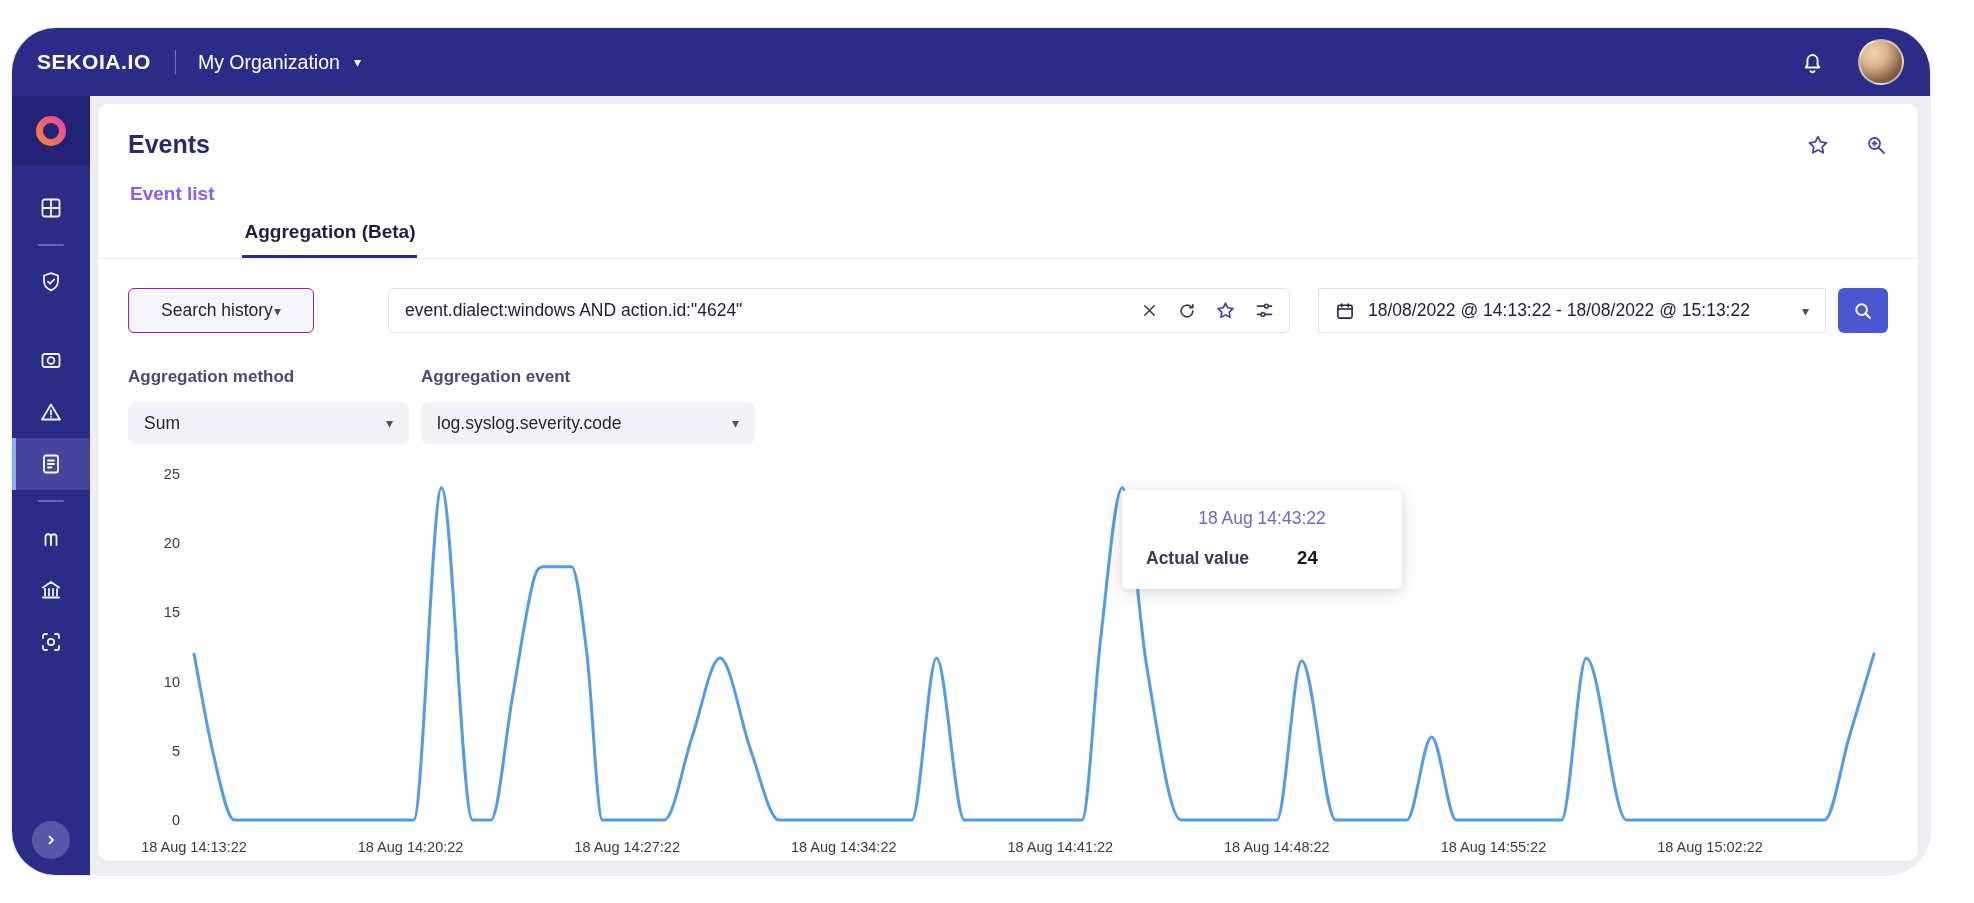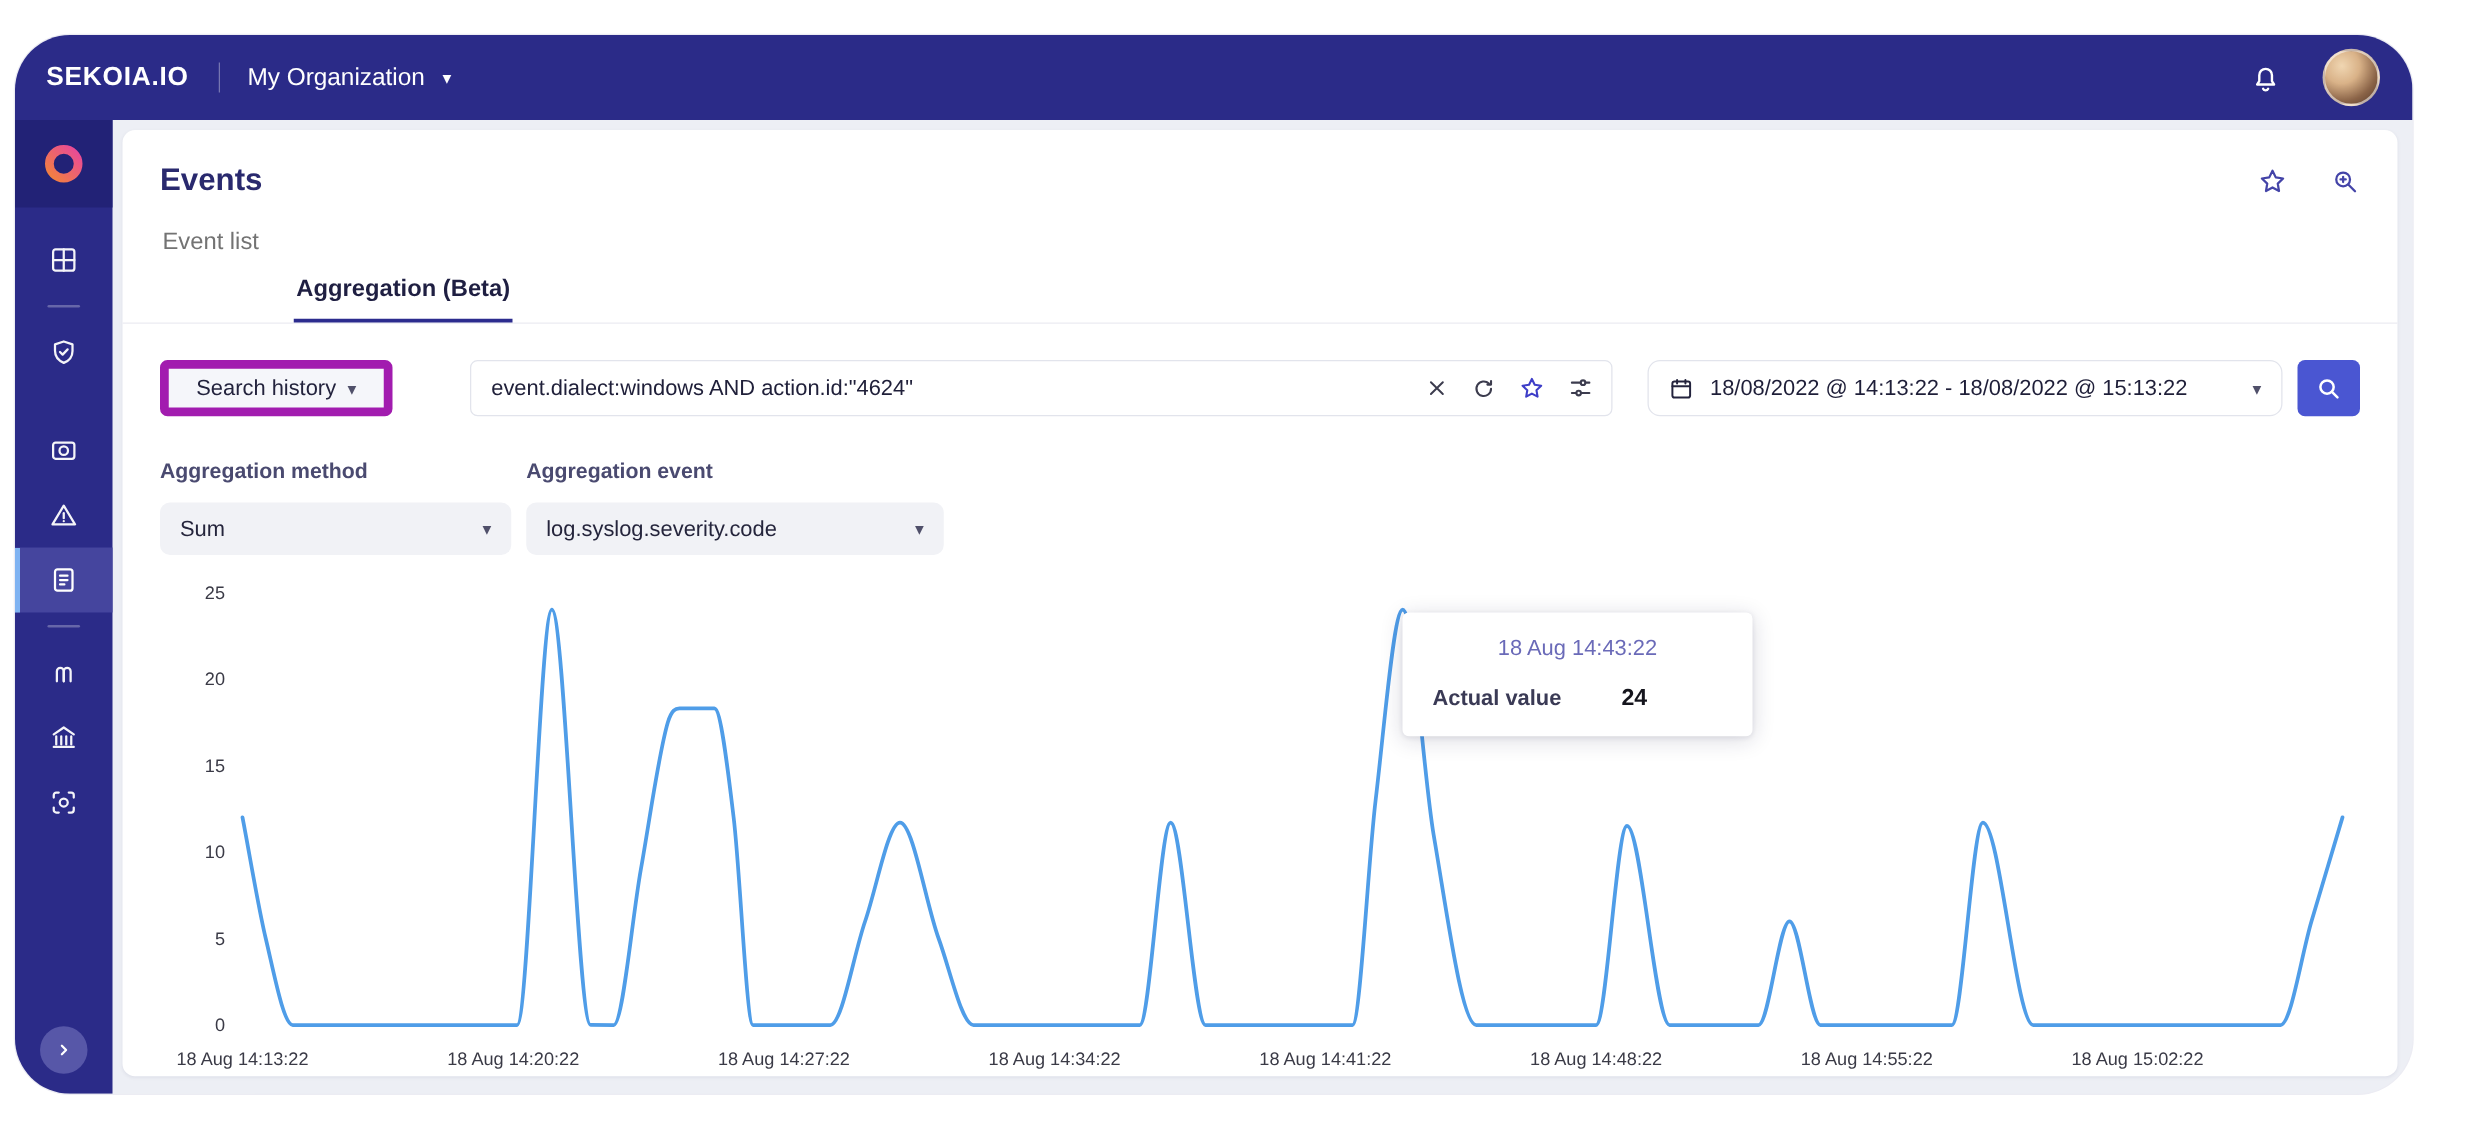--- a/index.html
+++ b/index.html
@@ -37,35 +37,35 @@
   
   .main{flex:1;padding:8px 12px 14px 8px;min-width:0;}
   .card{background:#fff;border-radius:10px;height:100%;box-sizing:border-box;padding:26px 30px 0 30px;
     box-shadow:0 1px 3px rgba(25,25,70,.06);position:relative;}
   .card-head{display:flex;align-items:center;}
   .page-title{margin:0;font-size:25px;font-weight:700;color:#29296e;}
   .head-icons{margin-left:auto;display:flex;align-items:center;gap:34px;color:#4444a8;}
   .head-icons .icon-btn{color:#4444a8;}
 
   .tabs{display:flex;gap:26px;margin:24px -30px 0 -30px;padding:0 30px;border-bottom:1px solid #ebebf2;}
-  .tab{padding:0 2px 15px 2px;font-size:19px;color:#737373;cursor:pointer;}
+  .tab{padding:0 2px 15px 2px;font-size:19px;color:#8b5cf6;cursor:pointer;font-weight:bold;}
   .tab.active{color:#1f1f42;font-weight:700;padding-bottom:12px;border-bottom:3px solid #2c2c8e;margin-top:38px;}
 
   
   .search-row{margin-top:29px;display:flex;align-items:center;}
   .history-select{width:186px;min-width:186px;height:45px;box-sizing:border-box;background:#f5f6fa;
-    border:7px solid #a21caf;border-radius:6px;display:flex;align-items:center;justify-content:space-between;
-    padding:0 22px;font-size:17.5px;color:#23233d;cursor:pointer;margin-right:18px;}
+    border:1px solid #a21caf;border-radius:6px;display:flex;align-items:center;justify-content:space-between;
+    padding:0 32px;font-size:17.5px;color:#23233d;cursor:pointer;margin-right:30px;}
   .query-box{flex:1;height:45px;box-sizing:border-box;background:#fff;border:1px solid #e2e4ec;border-radius:6px;
     display:flex;align-items:center;padding:0 14px 0 16px;margin-right:28px;cursor:text;margin-left:44px;}
   .query-text{flex:1;font-size:17.5px;color:#20203a;white-space:nowrap;overflow:hidden;}
   .qicon{display:inline-flex;align-items:center;justify-content:center;margin-left:18px;color:#3c3c4e;cursor:pointer;}
   .qicon.star{color:#3e3ec8;}
   .date-box{width:508px;min-width:508px;height:45px;box-sizing:border-box;background:#fff;border:1px solid #e2e4ec;
-    border-radius:10px;display:flex;align-items:center;gap:13px;padding:0 16px;margin-right:12px;cursor:pointer;}
+    border-radius:0;display:flex;align-items:center;gap:13px;padding:0 16px;margin-right:12px;cursor:pointer;}
   .date-text{font-size:17.5px;color:#1e1e38;white-space:nowrap;}
   .date-box .caret{margin-left:auto;}
   .search-btn{width:50px;min-width:50px;height:45px;border:none;border-radius:6px;background:#4a56d2;
     display:grid;place-items:center;color:#fff;cursor:pointer;padding:0;}
 
   
   .agg-row{margin-top:34px;display:flex;gap:12px;}
   .agg-col.c1{width:281px;}
   .agg-col.c2{width:334px;}
   .agg-label{font-size:17px;font-weight:700;color:#4a4a70;}

